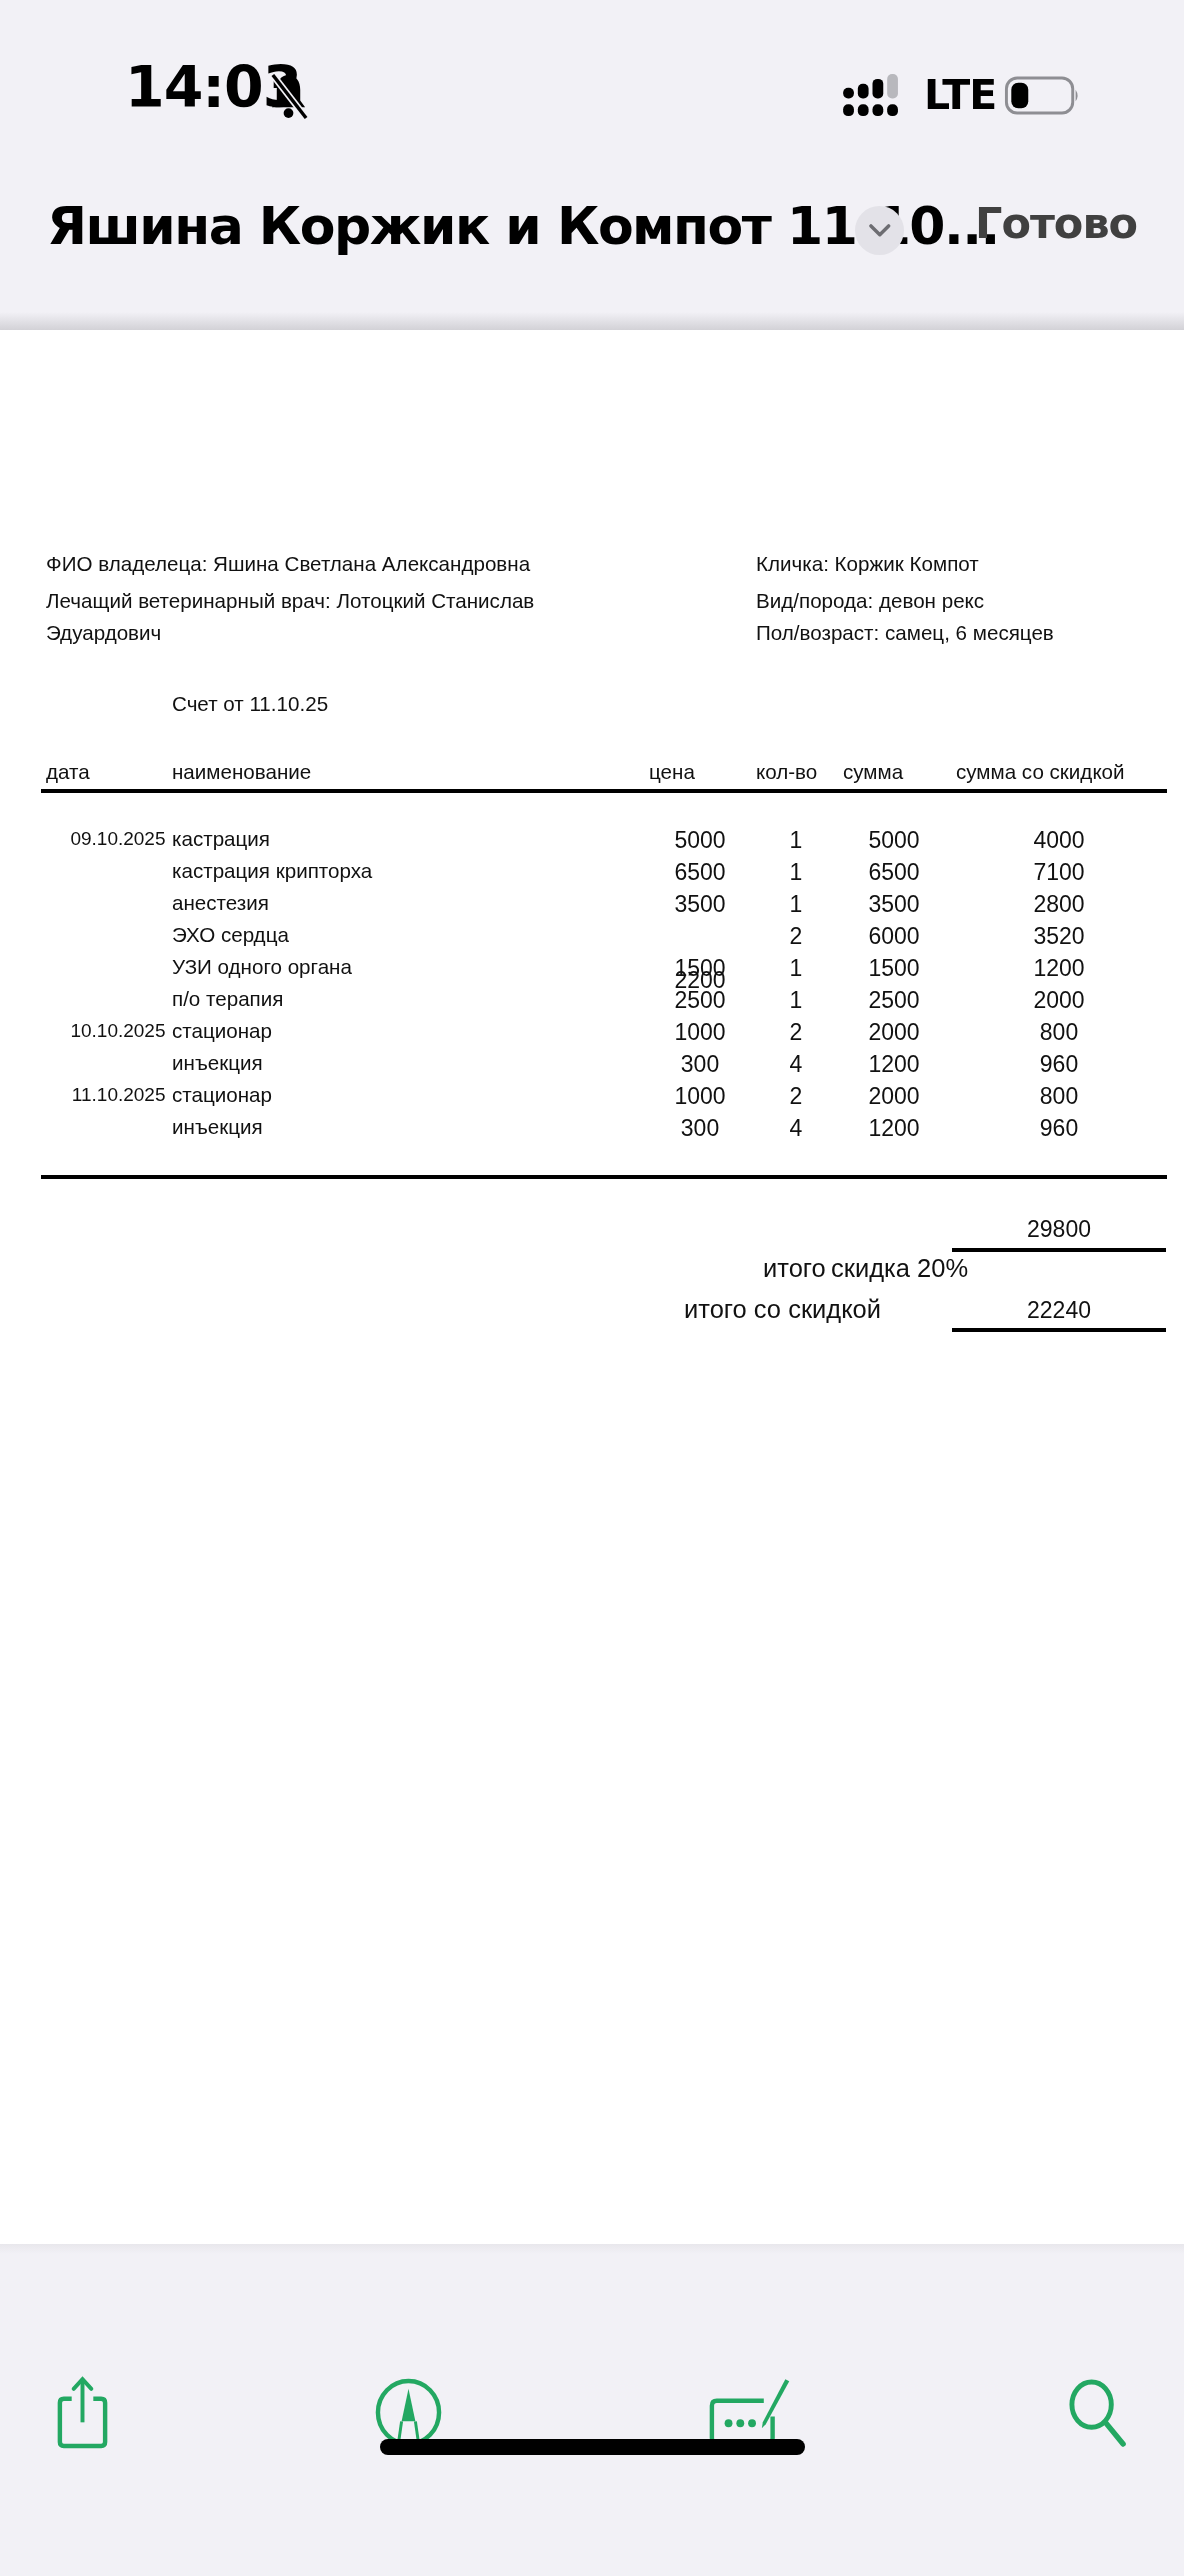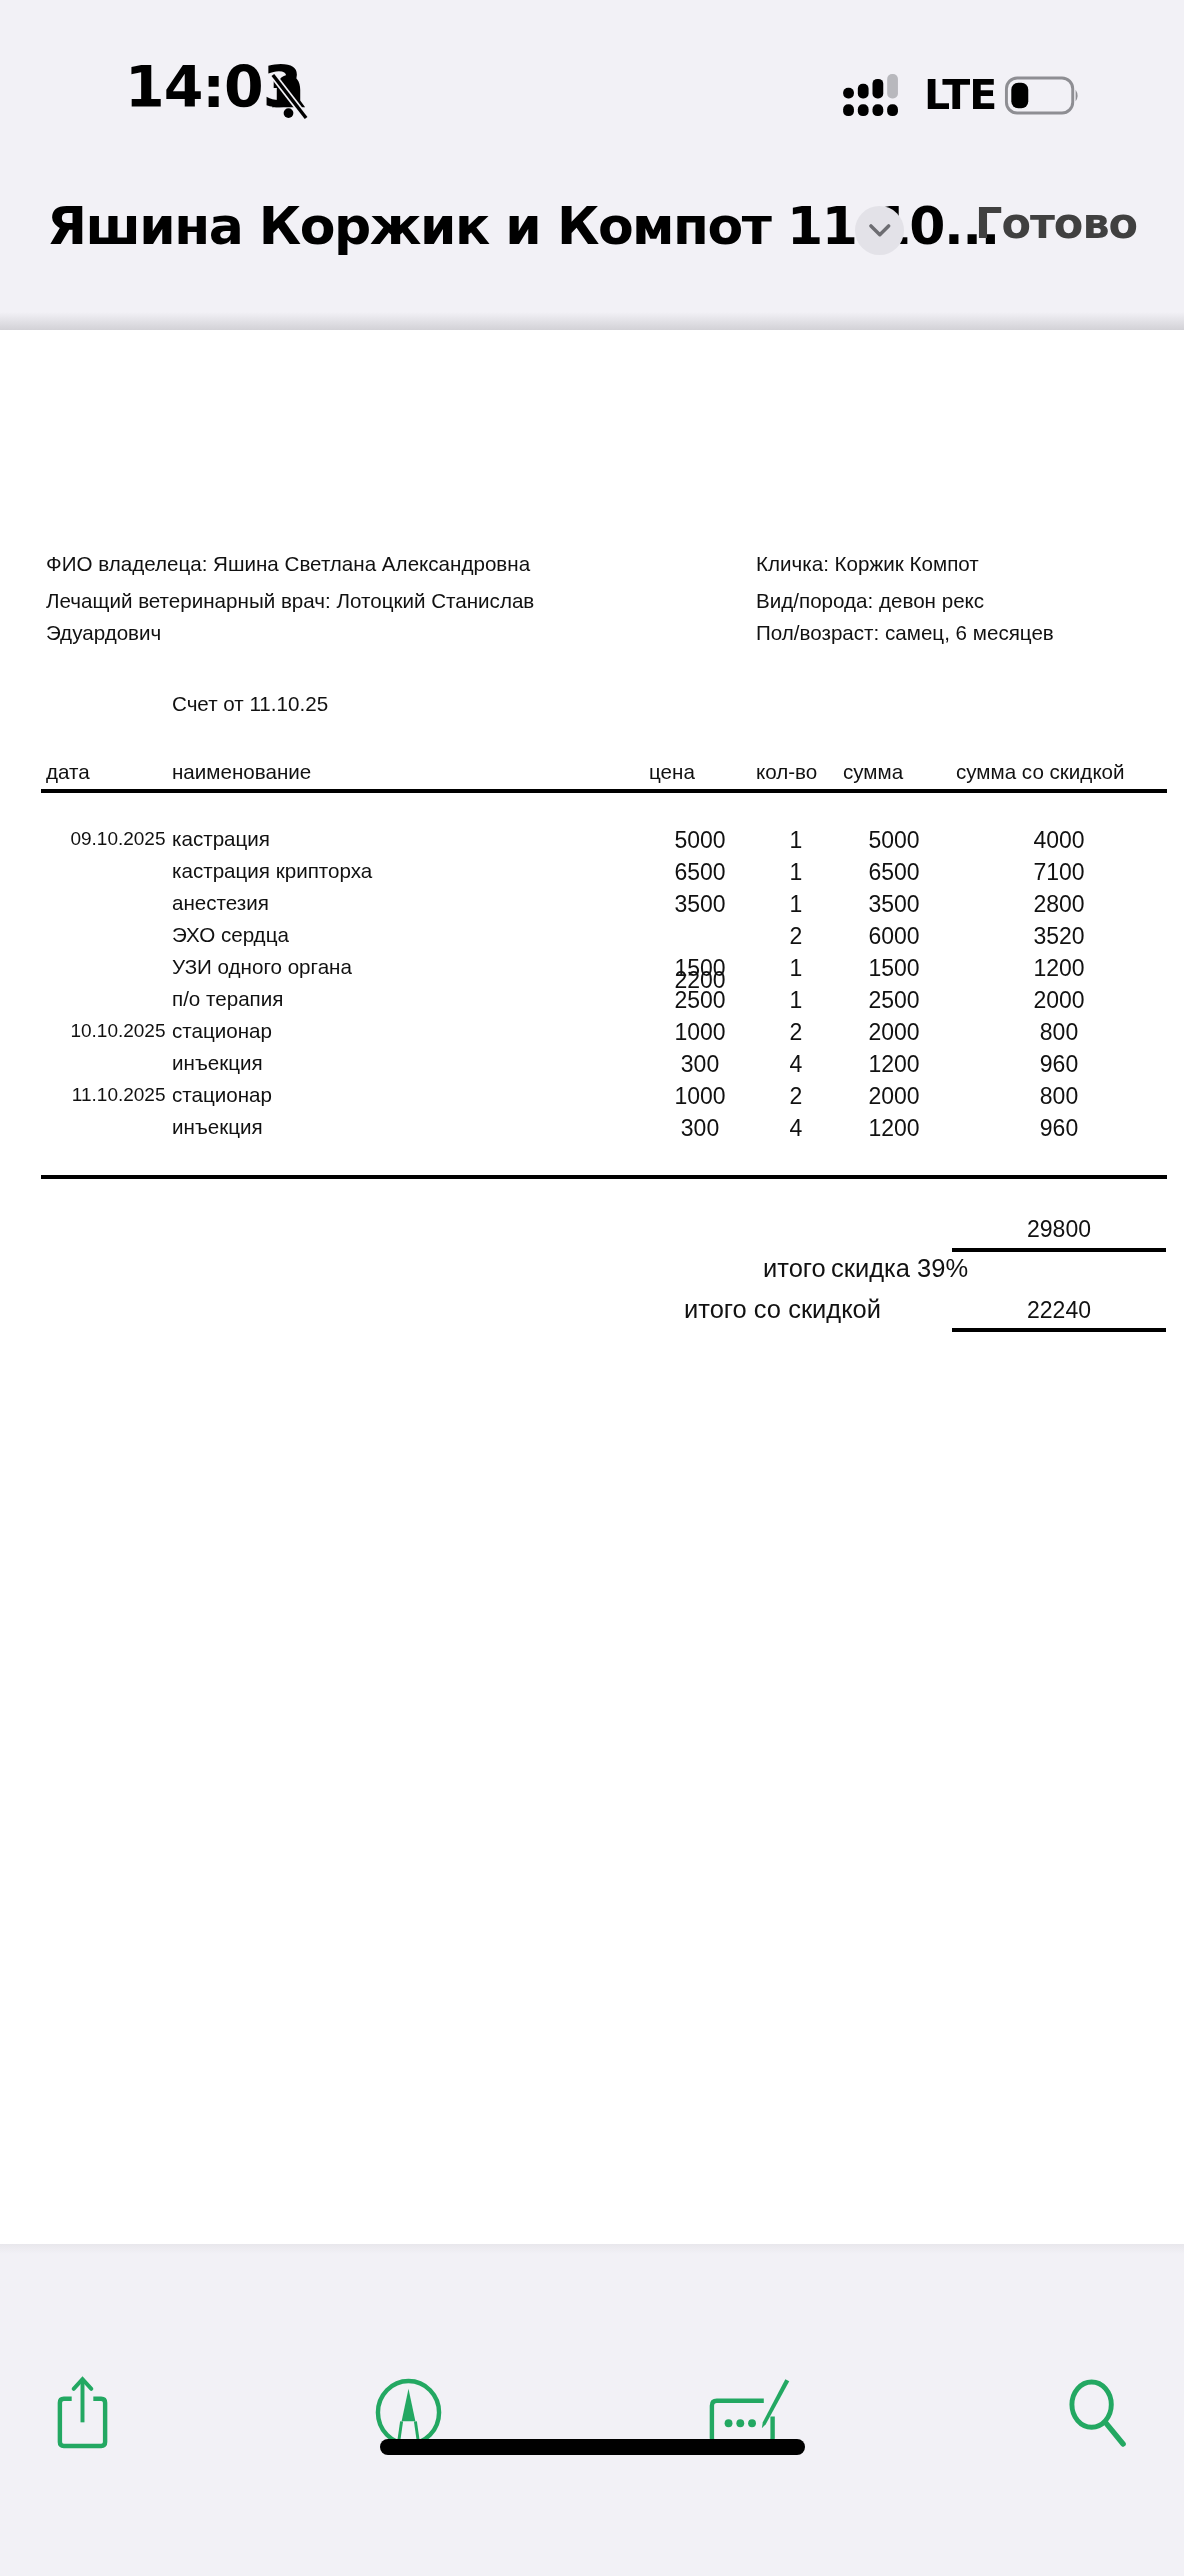--- a/index.html
+++ b/index.html
@@ -172,21 +172,21 @@
         <div class="num" style="left: 835px; top: 785px;">1200</div>
         <div class="num" style="left: 1000px; top: 785px;">960</div>
       </div>
     </div>
 
   <div class="rule" style="left:41px; top:845px; width:1126px;"></div>
 
   <div class="t" style="left:763px; top:924px; font-size:25.5px;">итого</div>
   <div class="num" style="left:1000px; top:886px;">29800</div>
   <div class="rule" style="left:952px; top:918px; width:214px;"></div>
-  <div class="t" style="left:831px; top:924px; font-size:25.5px;">скидка 39%</div>
+  <div class="t" style="left:831px; top:924px; font-size:25.5px;">скидка 20%</div>
   <div class="t" style="left:684px; top:965px; font-size:25.5px;">итого со скидкой</div>
   <div class="num" style="left:1000px; top:967px;">22240</div>
   <div class="rule" style="left:952px; top:998px; width:214px;"></div>
 </div>
 <div class="bottom-shadow"></div>
 
 <div class="tool" style="left:43px;">
   <svg width="59" height="75" viewBox="0 0 60 76">
     <path d="M19 24 H11 Q7 24 7 28 V68 Q7 72 11 72 H49 Q53 72 53 68 V28 Q53 24 49 24 H41" fill="none" stroke="#23a862" stroke-width="4.5"></path>
     <line x1="30" y1="4" x2="30" y2="48" stroke="#23a862" stroke-width="4"></line>

